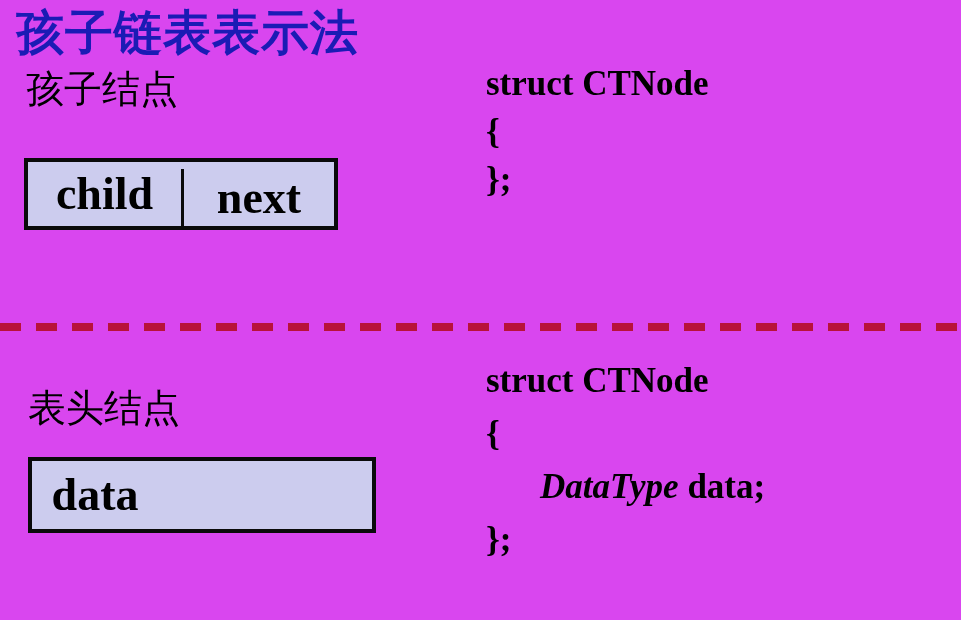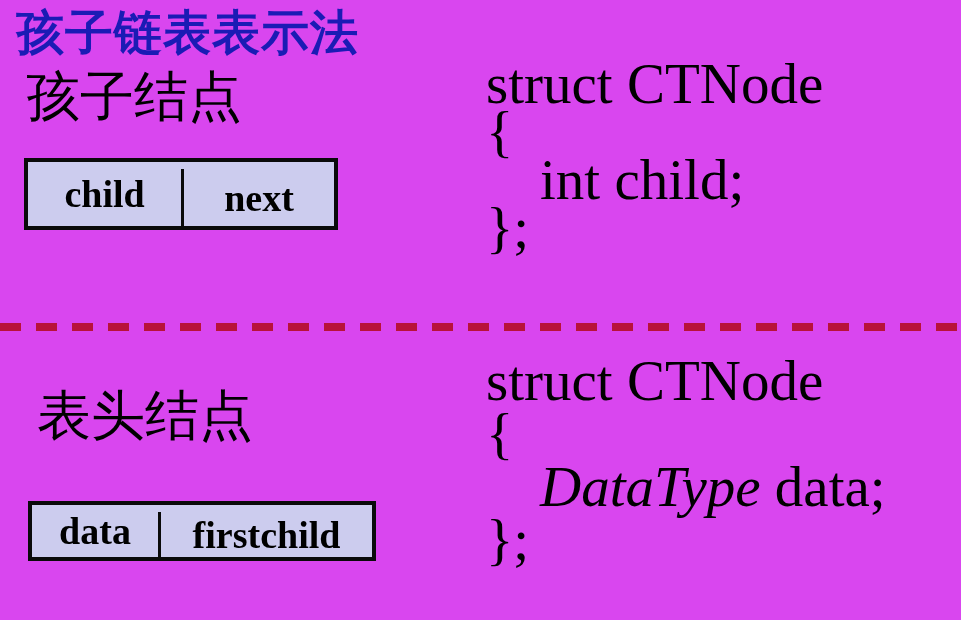--- a/index.html
+++ b/index.html
@@ -26,62 +26,62 @@
     line-height: 1.05;
     font-weight: bold;
     color: #1B1BB5;
     letter-spacing: 1px;
     white-space: nowrap;
   }
 
   
   .section-label {
     position: absolute;
-    font-size: 54px;
+    font-size: 38px;
     line-height: 1.0;
     font-weight: normal;
     color: #000000;
     white-space: nowrap;
   }
   .label-top    { left: 26px; top: 70px; }
-  .label-bottom { left: 28px; top: 389px; margin-left: 9px; }
+  .label-bottom { left: 28px; top: 389px; }
 
   
   .node-box {
     position: absolute;
     display: flex;
     box-sizing: border-box;
     background: #CCCCEE;
     border: 4px solid #0A0A0A;
   }
   .node-box-top    { left: 24px; top: 158px; width: 314px; height: 72px; }
-  .node-box-bottom { left: 28px; top: 501px; width: 348px; height: 60px; }
+  .node-box-bottom { left: 28px; top: 457px; width: 348px; height: 76px; }
   .node-cell {
     display: flex;
     align-items: center;
     justify-content: center;
     box-sizing: border-box;
     font-weight: bold;
-    font-size: 38px;
+    font-size: 46px;
     line-height: 1;
     color: #000000;
     white-space: nowrap;
   }
   .node-cell + .node-cell { border-left: 3px solid #0A0A0A; margin-top: 7px; }
   .node-box-top    .node-cell:nth-child(1) { width: 153px; }
   .node-box-top    .node-cell:nth-child(2) { flex: 1; }
   .node-box-bottom .node-cell:nth-child(1) { width: 126px; }
   .node-box-bottom .node-cell:nth-child(2) { flex: 1; }
 
   
   .code-block {
     position: absolute;
     left: 486px;
-    font-weight: normal;
-    font-size: 57px;
+    font-weight: bold;
+    font-size: 35px;
     color: #000000;
     white-space: nowrap;
   }
   .code-block-top    { top: 60px;  line-height: 48px; }
   .code-block-bottom { top: 354px; line-height: 53px; }
   .code-line { }
   .code-line.indent { padding-left: 54px; }
   .code-italic { font-style: italic; margin-top: 9px; }
 
   
@@ -108,31 +108,29 @@
   <div class="section-label label-top">孩子结点</div>
 
   <div class="node-box node-box-top">
     <div class="node-cell">child</div>
     <div class="node-cell">next</div>
   </div>
 
   <div class="code-block code-block-top">
     <div class="code-line">struct CTNode</div>
     <div class="code-line">{</div>
-    <div class="code-line indent">int child;</div>
     <div class="code-line">};</div>
   </div>
 
   <div class="divider-dashed"></div>
 
   <div class="section-label label-bottom">表头结点</div>
 
   <div class="node-box node-box-bottom">
     <div class="node-cell">data</div>
-    <div class="node-cell">firstchild</div>
   </div>
 
   <div class="code-block code-block-bottom">
     <div class="code-line">struct CTNode</div>
     <div class="code-line">{</div>
     <div class="code-line indent"><span class="code-italic">DataType</span><span>&nbsp;data;</span></div>
     <div class="code-line">};</div>
   </div>
 
 </div>

